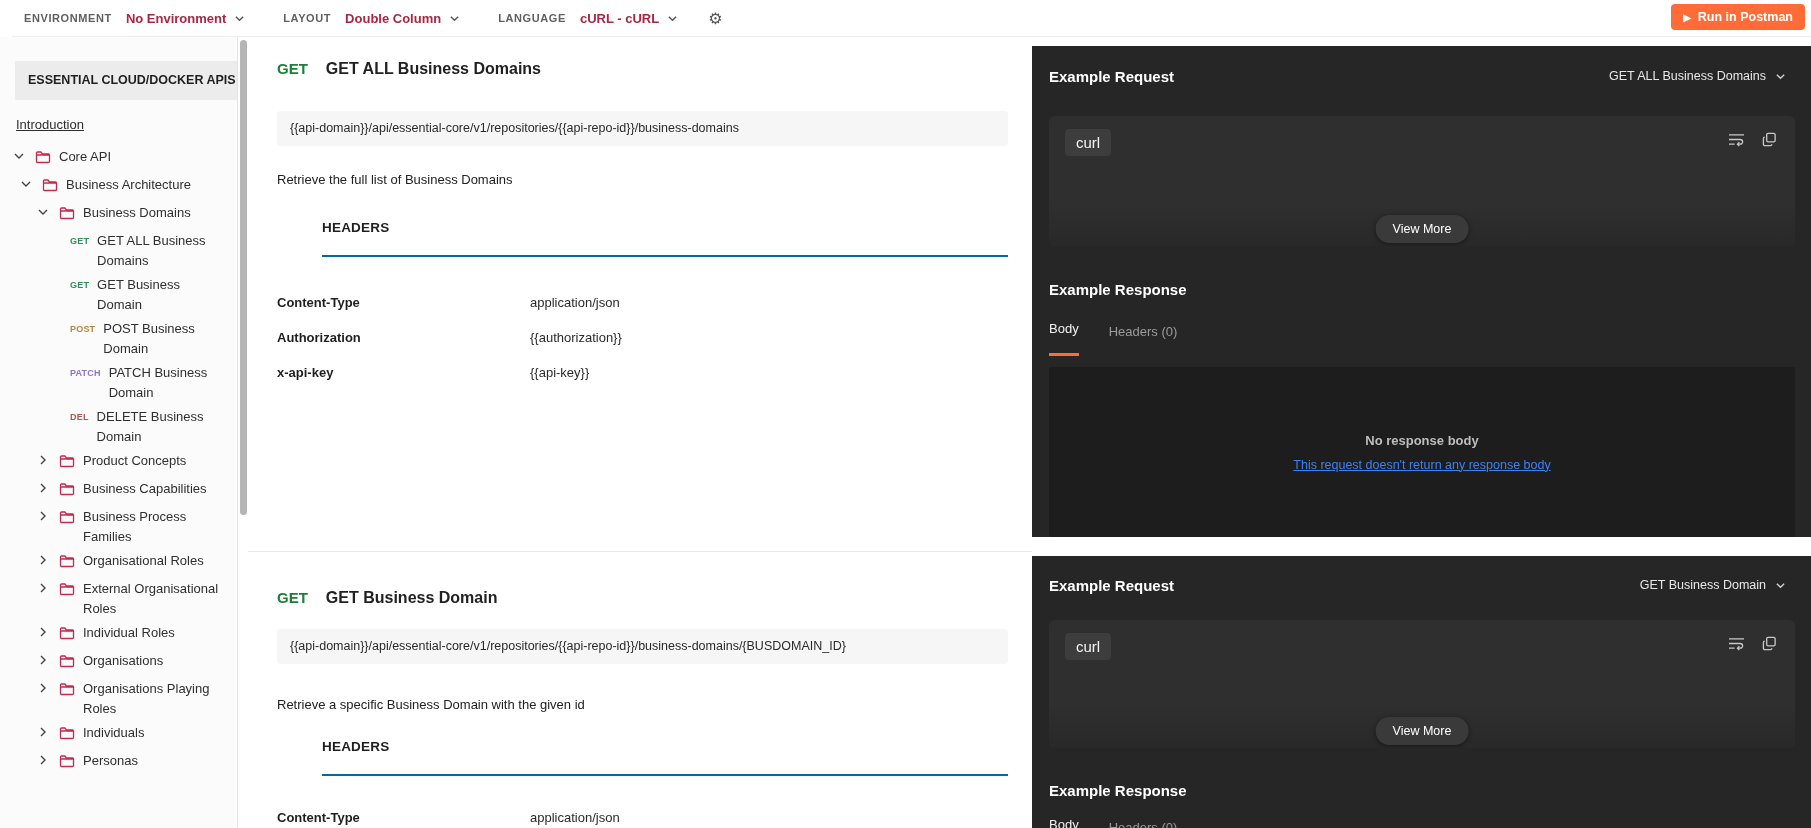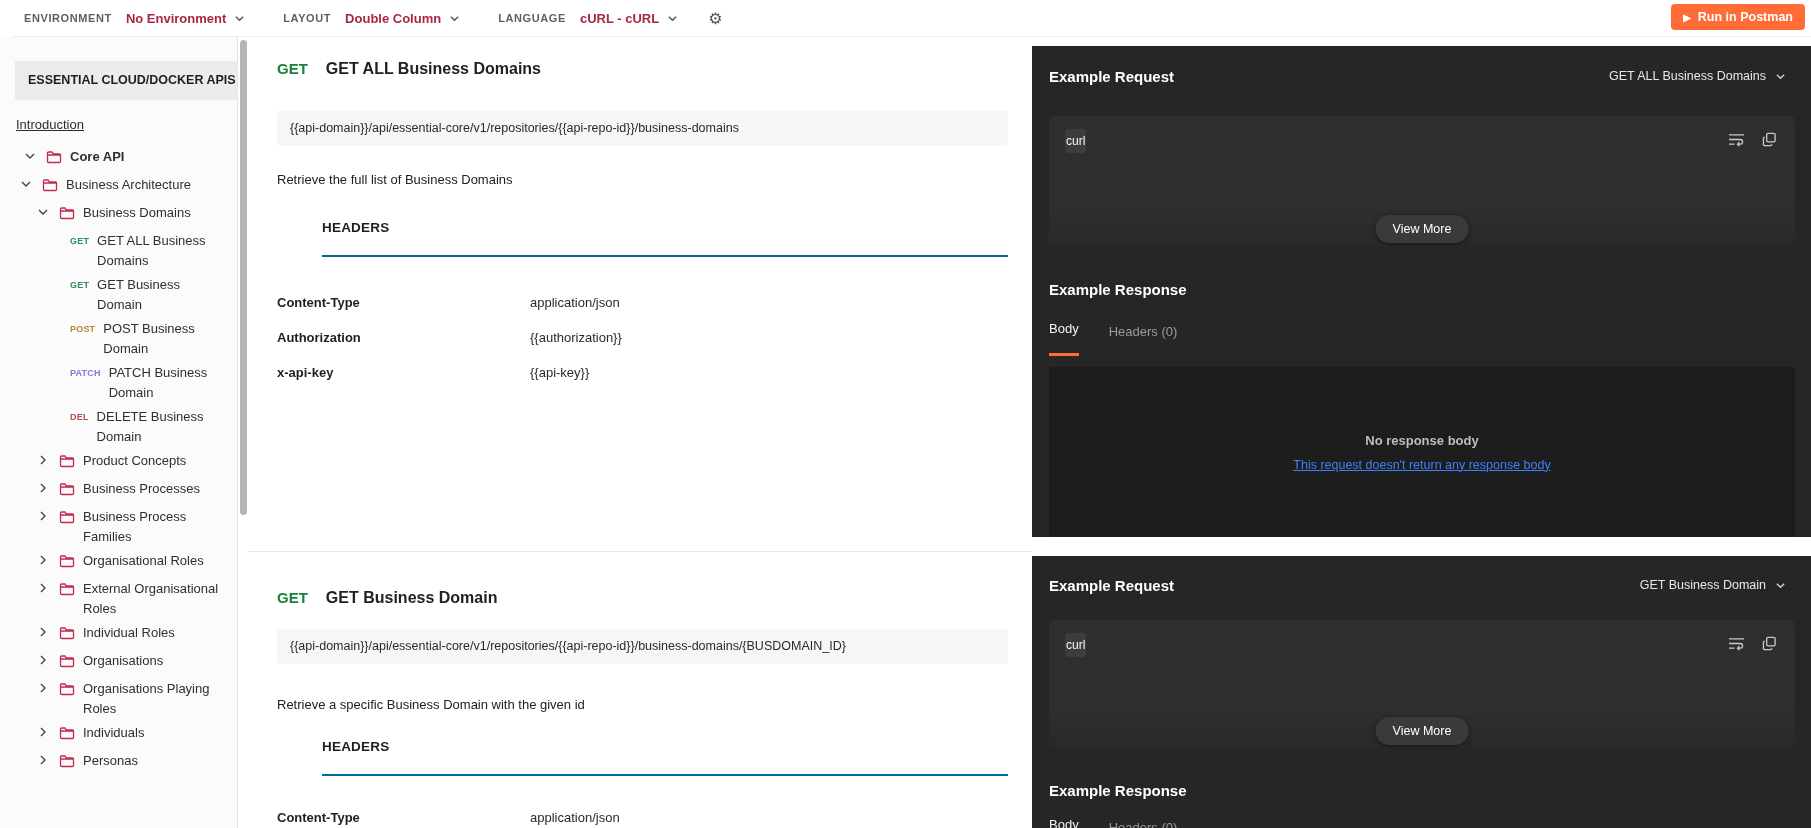--- a/index.html
+++ b/index.html
@@ -26,21 +26,21 @@
   .sb-intro { display:inline-block; margin:17px 0 0 16px; font-size:13px; color:#2d2d2d;
     text-decoration:underline; cursor:pointer; }
   .tree { margin-top:10px; }
   .row { display:flex; align-items:flex-start; min-height:28px; padding-top:4px; padding-right:12px;
     font-size:13px; line-height:20px; color:#2f2f2f; cursor:pointer; }
   .row .chev { flex:0 0 14px; margin-top:3px; display:flex; }
   .row .folder { flex:0 0 16px; margin:3px 8px 0 8px; display:flex; }
   .row .label { flex:1; }
   .row.open .chev svg { transform:rotate(90deg); }
   .badge { font-size:9px; font-weight:700; letter-spacing:.2px; line-height:20px; margin-right:8px; }
-  .ind1 { padding-left:24px;font-weight:bold; } .ind2 { padding-left:20px; } .ind3 { padding-left:37px; }
+  .ind1 { padding-left:13px; } .ind2 { padding-left:20px; } .ind3 { padding-left:37px; }
   .ind4 { padding-left:70px; }
   .badge.GET { color:#2f8f5b; } .badge.POST { color:#b5863c; }
   .badge.PATCH { color:#8f74cc; } .badge.DEL { color:#b0544a; }
   .scroll-thumb { position:absolute; left:240px; top:40px; width:7px; height:475px;
     border-radius:4px; background:#b5b5b5; z-index:40; }
 
   
   .main { position:absolute; left:248px; top:37px; width:784px; bottom:0; background:#fff;
     overflow:hidden; padding:23px 24px 0 29px; }
   .sec-title { display:flex; align-items:baseline; gap:18px; height:22px; }
@@ -69,21 +69,21 @@
   .panel2 { top:519px; bottom:0; }
   .pheader { display:flex; align-items:center; justify-content:space-between; margin-top:21px; height:18px; }
   .panel2 .pheader { margin-top:20px; }
   .ptitle { font-size:15px; font-weight:700; color:#fff; }
   .pselect { display:flex; align-items:center; gap:9px; color:#e8e8e8; font-size:12.5px;
     cursor:pointer; margin-right:9px; }
   .code-block { position:relative; margin-top:31px; height:130px; background:#2f2f2f;
     border-radius:6px; overflow:hidden; }
   .panel2 .code-block { margin-top:26px; height:128px; }
   .curl-tab { display:inline-block; margin:13px 0 0 16px; background:#3d3d3d; color:#f5f5f5;
-    border-radius:4px; padding:5px 1px; font-size:12px; }
+    border-radius:4px; padding:5px 11px; font-size:15px; }
   .code-icons { position:absolute; top:16px; right:18px; display:flex; gap:17px; }
   .code-icons svg { cursor:pointer; }
   .code { margin-top:12px; padding:0 16px; font-family:"DejaVu Sans Mono", monospace;
     font-size:12.5px; line-height:17.5px; white-space:pre; color:#c8c8c8; }
   .code-line { height:17.5px; overflow:hidden; }
   .code-fade { position:absolute; left:0; right:0; bottom:0; height:42px;
     background:linear-gradient(rgba(42,42,42,0), rgba(40,40,40,.92)); pointer-events:none; }
   .view-more { position:absolute; left:50%; transform:translateX(-50%); bottom:3px;
     background:#3a3a3a; color:#fff; border:none; border-radius:15px; padding:7px 17px;
     font-size:12.5px; font-family:inherit; cursor:pointer; box-shadow:0 1px 5px rgba(0,0,0,.45); }
@@ -222,21 +222,21 @@
           <svg width="12" height="12" viewBox="0 0 12 12">
             <polyline points="4,2 8,6 4,10" fill="none" stroke="#444" stroke-width="1.4"></polyline>
           </svg>
         </span>
         <span class="folder">
           <svg width="16" height="14" viewBox="0 0 16 14">
             <path d="M1.5 3.5 v8 a1 1 0 0 0 1 1 h11 a1 1 0 0 0 1 -1 v-6.5 a1 1 0 0 0 -1 -1 h-6 l-1.6-2 h-3.4 a1 1 0 0 0 -1 1 z M1.5 5 h13" fill="none" stroke="#c32a4e" stroke-width="1.3"></path>
           </svg>
         </span>
 
-        <span class="label">Business Processes</span>
+        <span class="label">Business Capabilities</span>
       </div>
       <div class="row folder-row closed ind3">
         <span class="chev">
           <svg width="12" height="12" viewBox="0 0 12 12">
             <polyline points="4,2 8,6 4,10" fill="none" stroke="#444" stroke-width="1.4"></polyline>
           </svg>
         </span>
         <span class="folder">
           <svg width="16" height="14" viewBox="0 0 16 14">
             <path d="M1.5 3.5 v8 a1 1 0 0 0 1 1 h11 a1 1 0 0 0 1 -1 v-6.5 a1 1 0 0 0 -1 -1 h-6 l-1.6-2 h-3.4 a1 1 0 0 0 -1 1 z M1.5 5 h13" fill="none" stroke="#c32a4e" stroke-width="1.3"></path>

